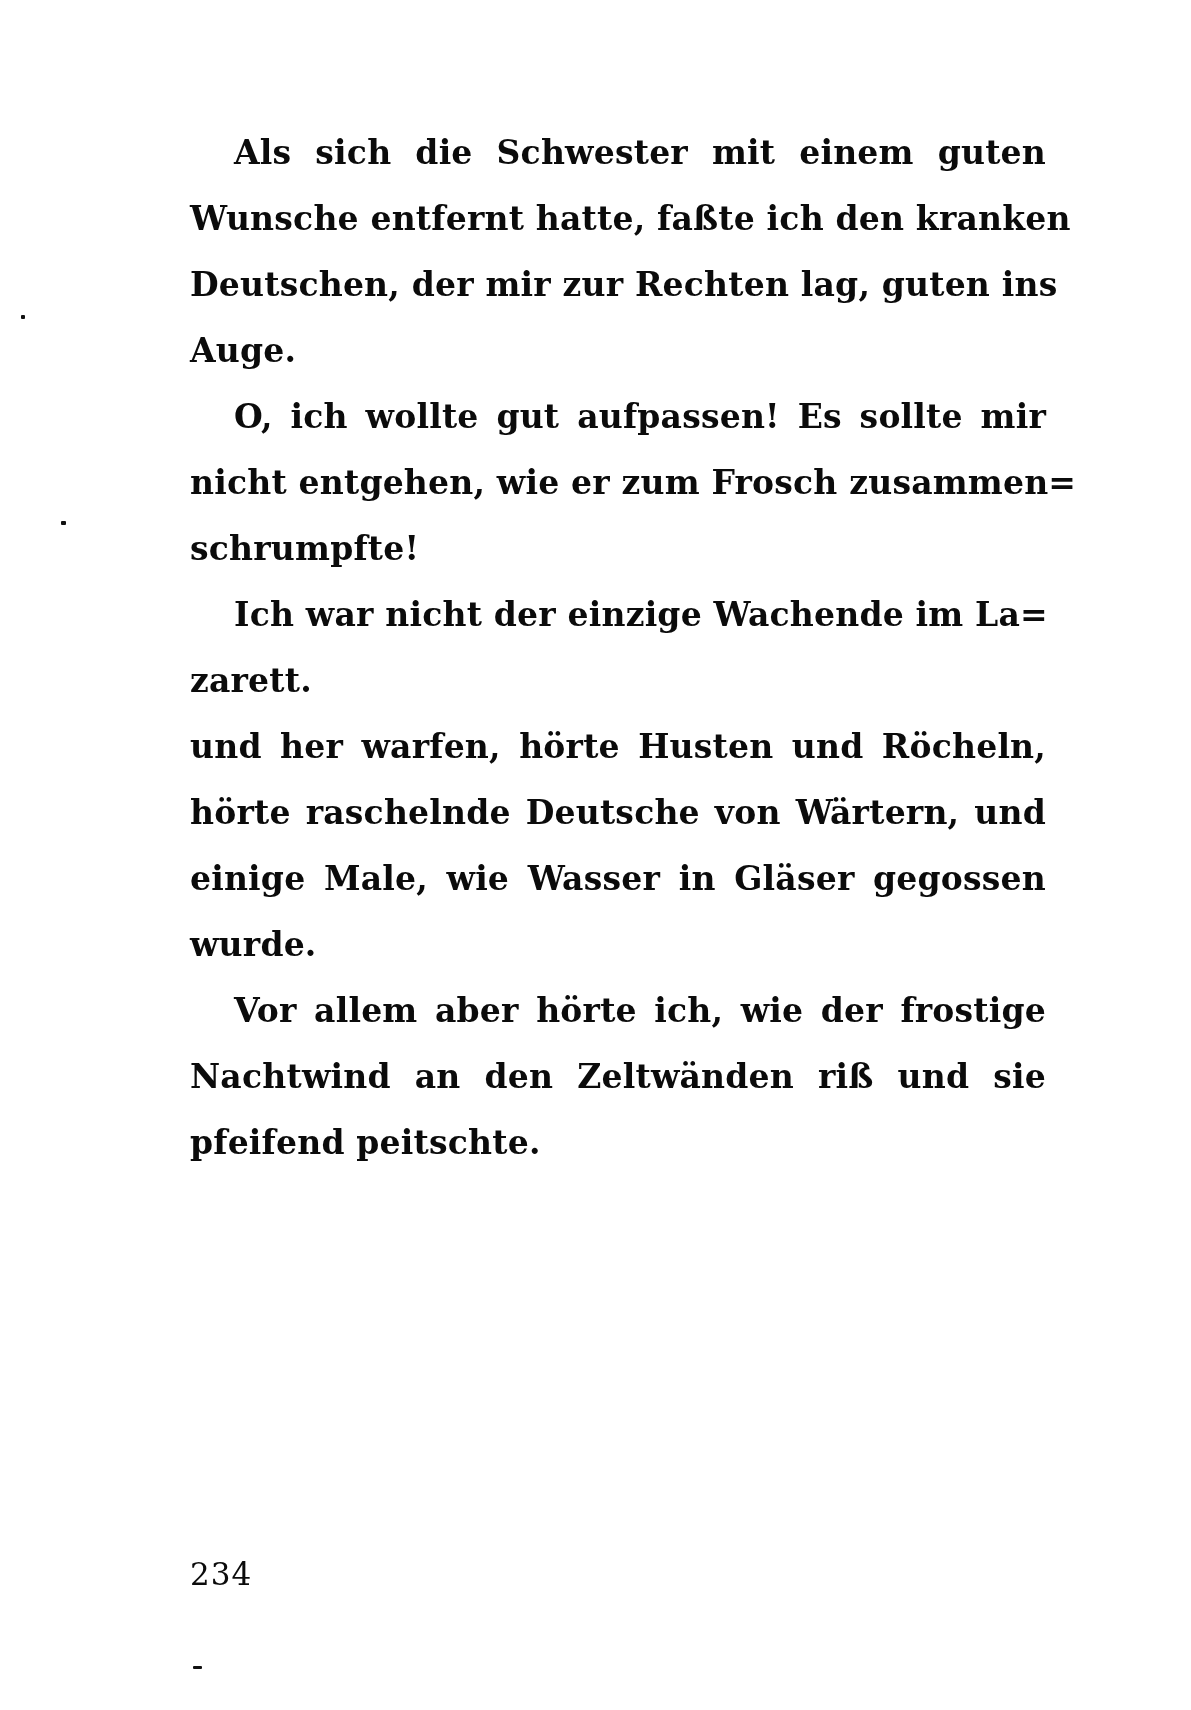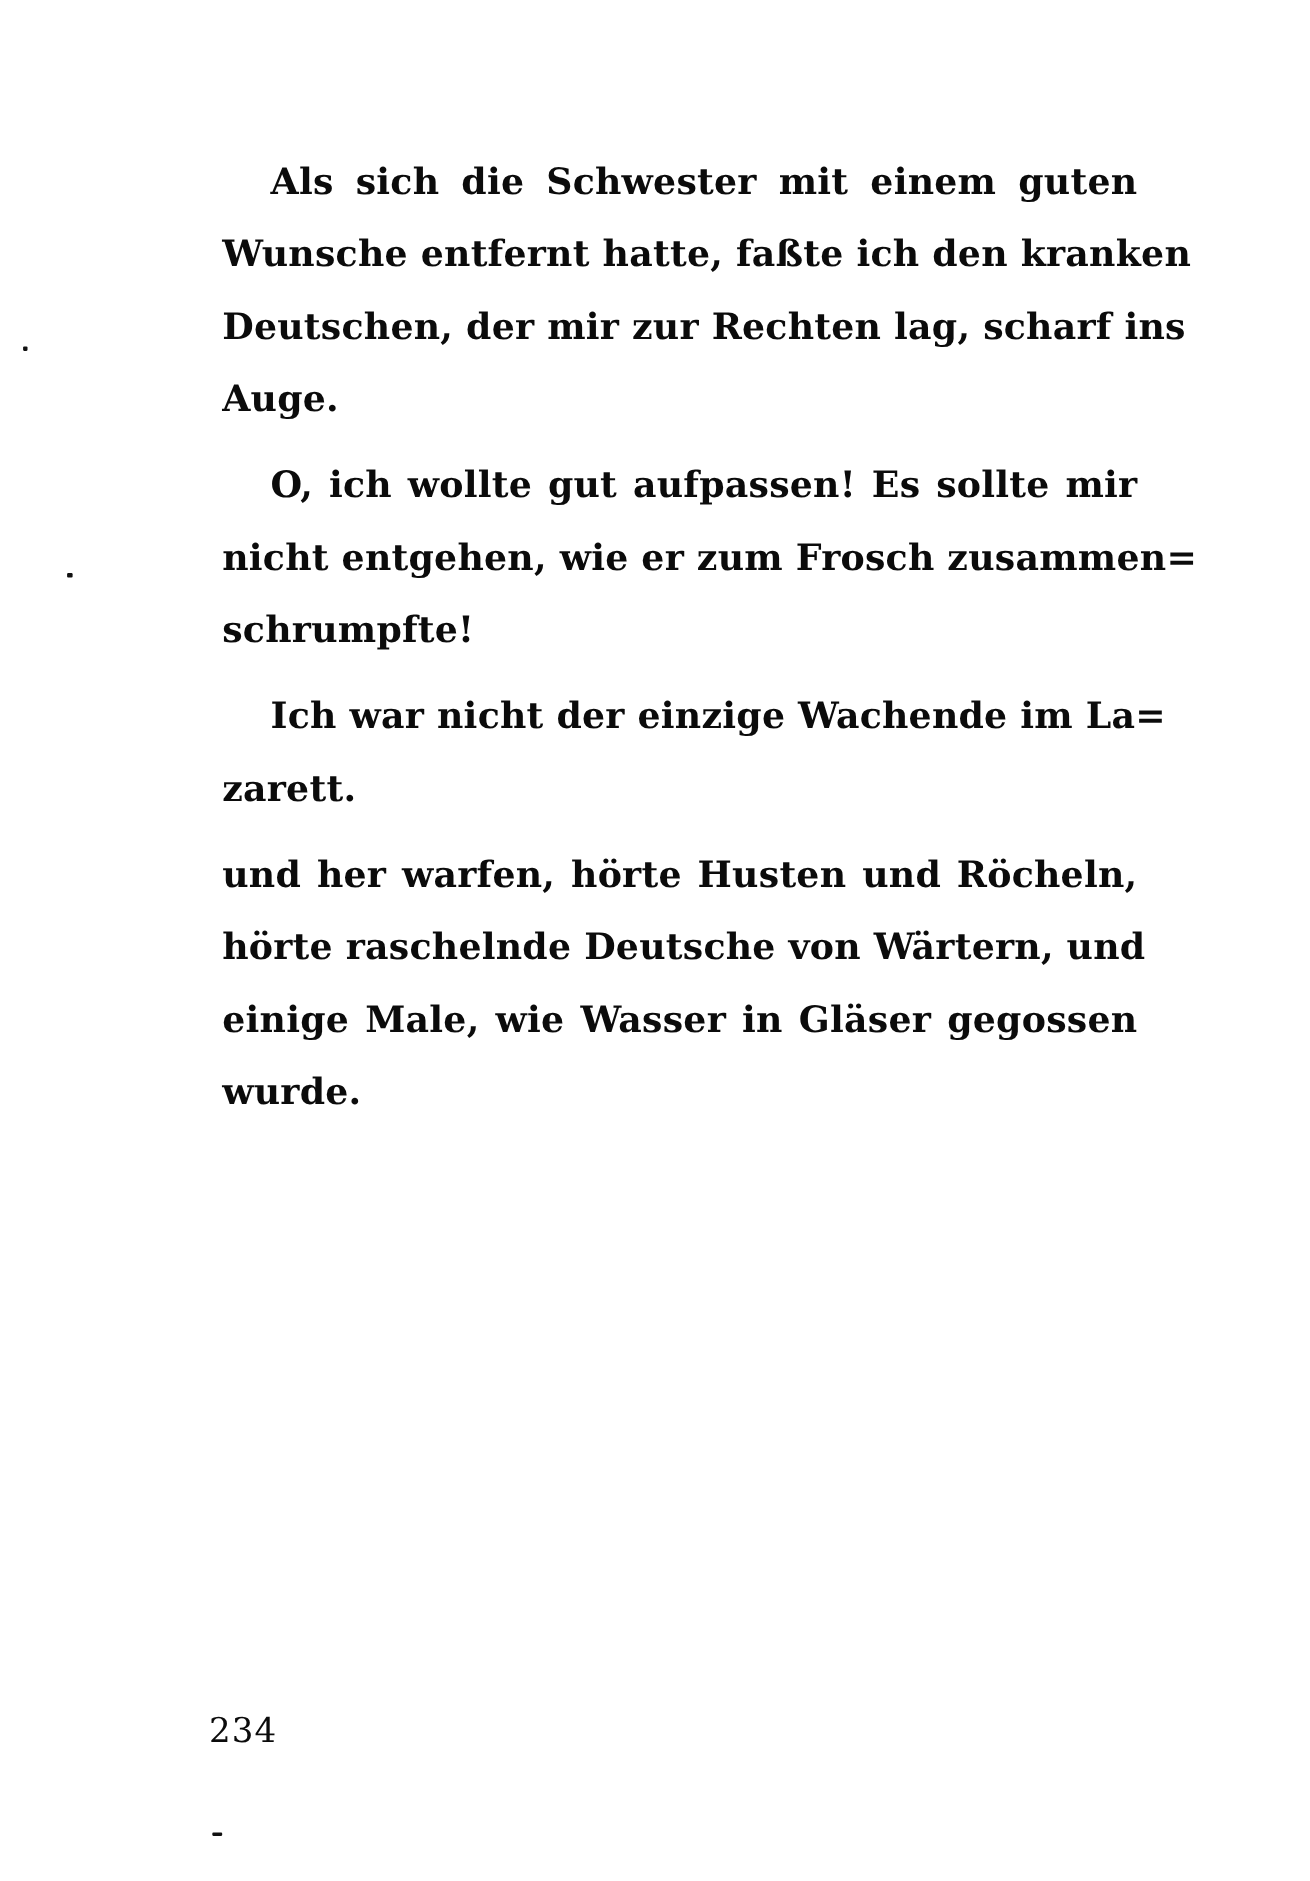--- a/index.html
+++ b/index.html
@@ -22,21 +22,21 @@
   .text-block {
     position: absolute;
     top: 120px;
     left: 190px;
     width: 856px;
     color: #0b0b0b;
     font-size: 33px;
     font-weight: bold;
     letter-spacing: 0.2px;
   }
-  .paragraph { margin: 12px; padding: 0; }
+  .paragraph { margin: 0; padding: 0; }
   .line {
     height: 66px;
     line-height: 66px;
     text-align: justify;
     text-align-last: justify;
     text-justify: inter-word;
     white-space: nowrap;
   }
   .line.first { text-indent: 44px; }
   .line.last  { text-align-last: left; }
@@ -59,36 +59,41 @@
   .speck.s3 { left: 193px; top: 1666px; width: 9px; height: 3px; }
 </style>
 </head>
 <body>
 
 <div class="scan-page">
   <main class="text-block">
       <div class="paragraph">
         <div class="line first">Als sich die Schwester mit einem guten</div>
         <div class="line">Wunsche entfernt hatte, faßte ich den kranken</div>
-        <div class="line">Deutschen, der mir zur Rechten lag, scharf ins</div>
+        <div class="line">Deutschen, der mir zur Rechten lag, guten ins</div>
         <div class="line last">Auge.</div>
       </div>
       <div class="paragraph">
         <div class="line first">O, ich wollte gut aufpassen! Es sollte mir</div>
         <div class="line">nicht entgehen, wie er zum Frosch zusammen=</div>
         <div class="line last">schrumpfte!</div>
       </div>
       <div class="paragraph">
         <div class="line first">Ich war nicht der einzige Wachende im La=</div>
         <div class="line last">zarett.</div>
       </div>
       <div class="paragraph">
         <div class="line">und her warfen, hörte Husten und Röcheln,</div>
         <div class="line">hörte raschelnde Deutsche von Wärtern, und</div>
         <div class="line">einige Male, wie Wasser in Gläser gegossen</div>
         <div class="line last">wurde.</div>
       </div>
+      <div class="paragraph">
+        <div class="line first">Vor allem aber hörte ich, wie der frostige</div>
+        <div class="line">Nachtwind an den Zeltwänden riß und sie</div>
+        <div class="line last">pfeifend peitschte.</div>
+      </div>
     </main>
   <div class="page-number">234</div>
   <div class="speck s1"></div>
   <div class="speck s2"></div>
   <div class="speck s3"></div>
 </div>
 
 </body></html>

